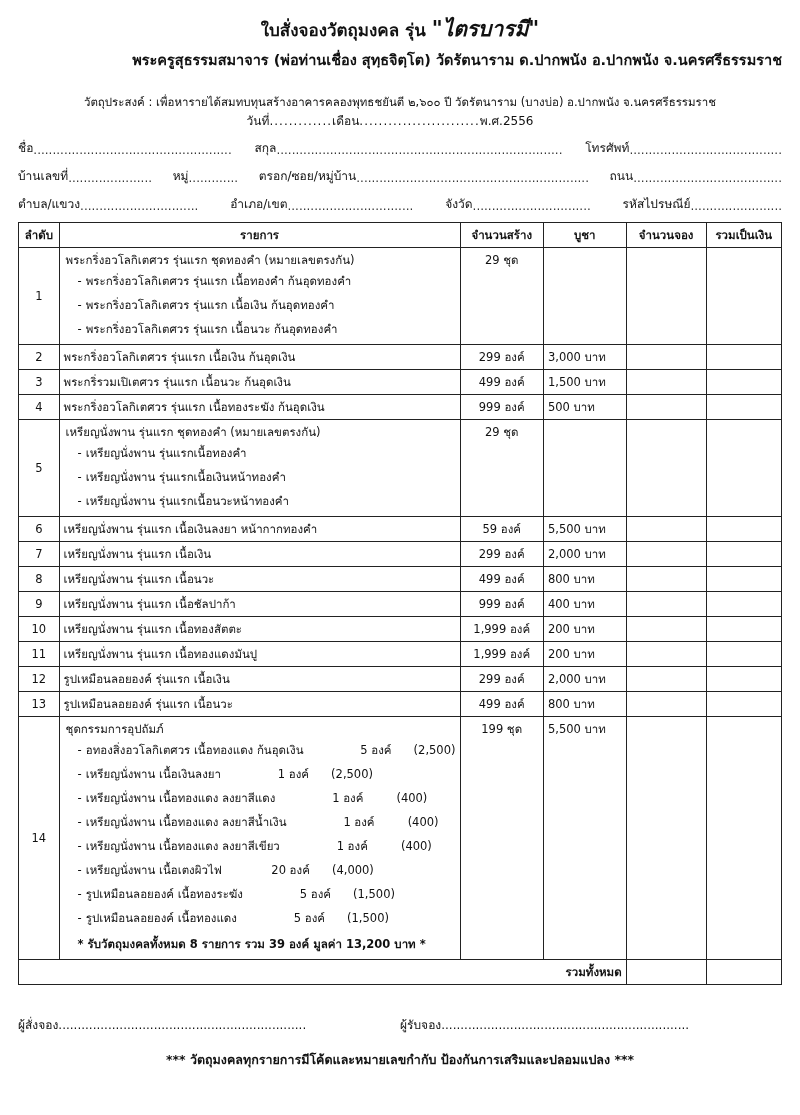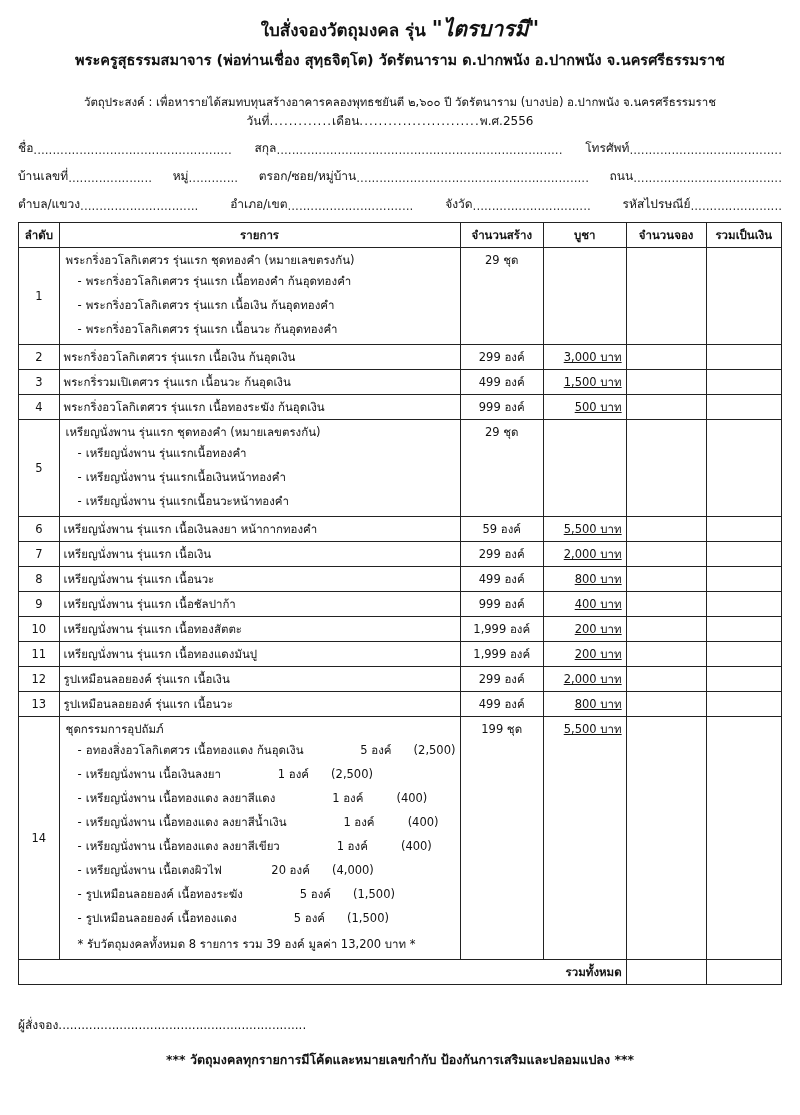--- a/index.html
+++ b/index.html
@@ -26,21 +26,21 @@
     font-size: 17px;
     margin-top: 6px;
     line-height: 1.3;
   }
   .title-line .big-italic {
     font-size: 21px;
     font-style: italic;
     font-weight: bold;
   }
   .subtitle {
-    text-align: center;
+    text-align: right;
     font-weight: bold;
     font-size: 14.5px;
     margin-top: 8px;
     line-height: 1.35;
   }
   .purpose {
     text-align: center;
     font-size: 11.5px;
     margin-top: 22px;
   }
@@ -95,21 +95,21 @@
   }
   .col-no  { width: 42px;  text-align: center; }
   .col-it  { width: auto; }
   .col-mk  { width: 100px; text-align: center; }
   .col-pr  { width: 100px; text-align: center; }
   .col-qt  { width: 95px; }
   .col-sum { width: 95px; }
 
   td.cell-no { text-align: center; }
   td.cell-mk { text-align: center; }
-  td.cell-pr { text-align: right; text-decoration: underline; }
+  td.cell-pr { text-align: left; }
 
   .item-main { padding-left: 2px; }
   .sub-list { margin: 0; padding: 0; list-style: none; }
   .sub-list li {
     padding: 3px 0 3px 14px;
     white-space: nowrap;
   }
   .sub-list li .dash { margin-right: 4px; }
   .sub-qty {
     display: inline-block;
@@ -117,21 +117,21 @@
     text-align: right;
     margin-left: 26px;
   }
   .sub-price {
     display: inline-block;
     min-width: 64px;
     text-align: right;
   }
   .note-line {
     padding: 5px 0 3px 14px;
-    font-weight: normal;
+    font-weight: bold;
     white-space: nowrap;
   }
   .group-cell { padding-top: 4px; padding-bottom: 4px; }
   .total-row td {
     text-align: right;
     font-weight: bold;
     padding-right: 8px;
     height: 24px;
   }
 
@@ -358,16 +358,17 @@
         <tr class="total-row">
           <td colspan="4">รวมทั้งหมด</td>
           <td></td>
           <td></td>
         </tr>
       </tbody>
   </table>
 
   <div class="sign-row">
     <div class="sign">ผู้สั่งจอง.................................................................</div>
+    <div class="sign">ผู้รับจอง.................................................................</div>
   </div>
 
   <div class="footer-note">*** วัตถุมงคลทุกรายการมีโค้ดและหมายเลขกำกับ ป้องกันการเสริมและปลอมแปลง ***</div>
 </div>
 
 </body></html>

